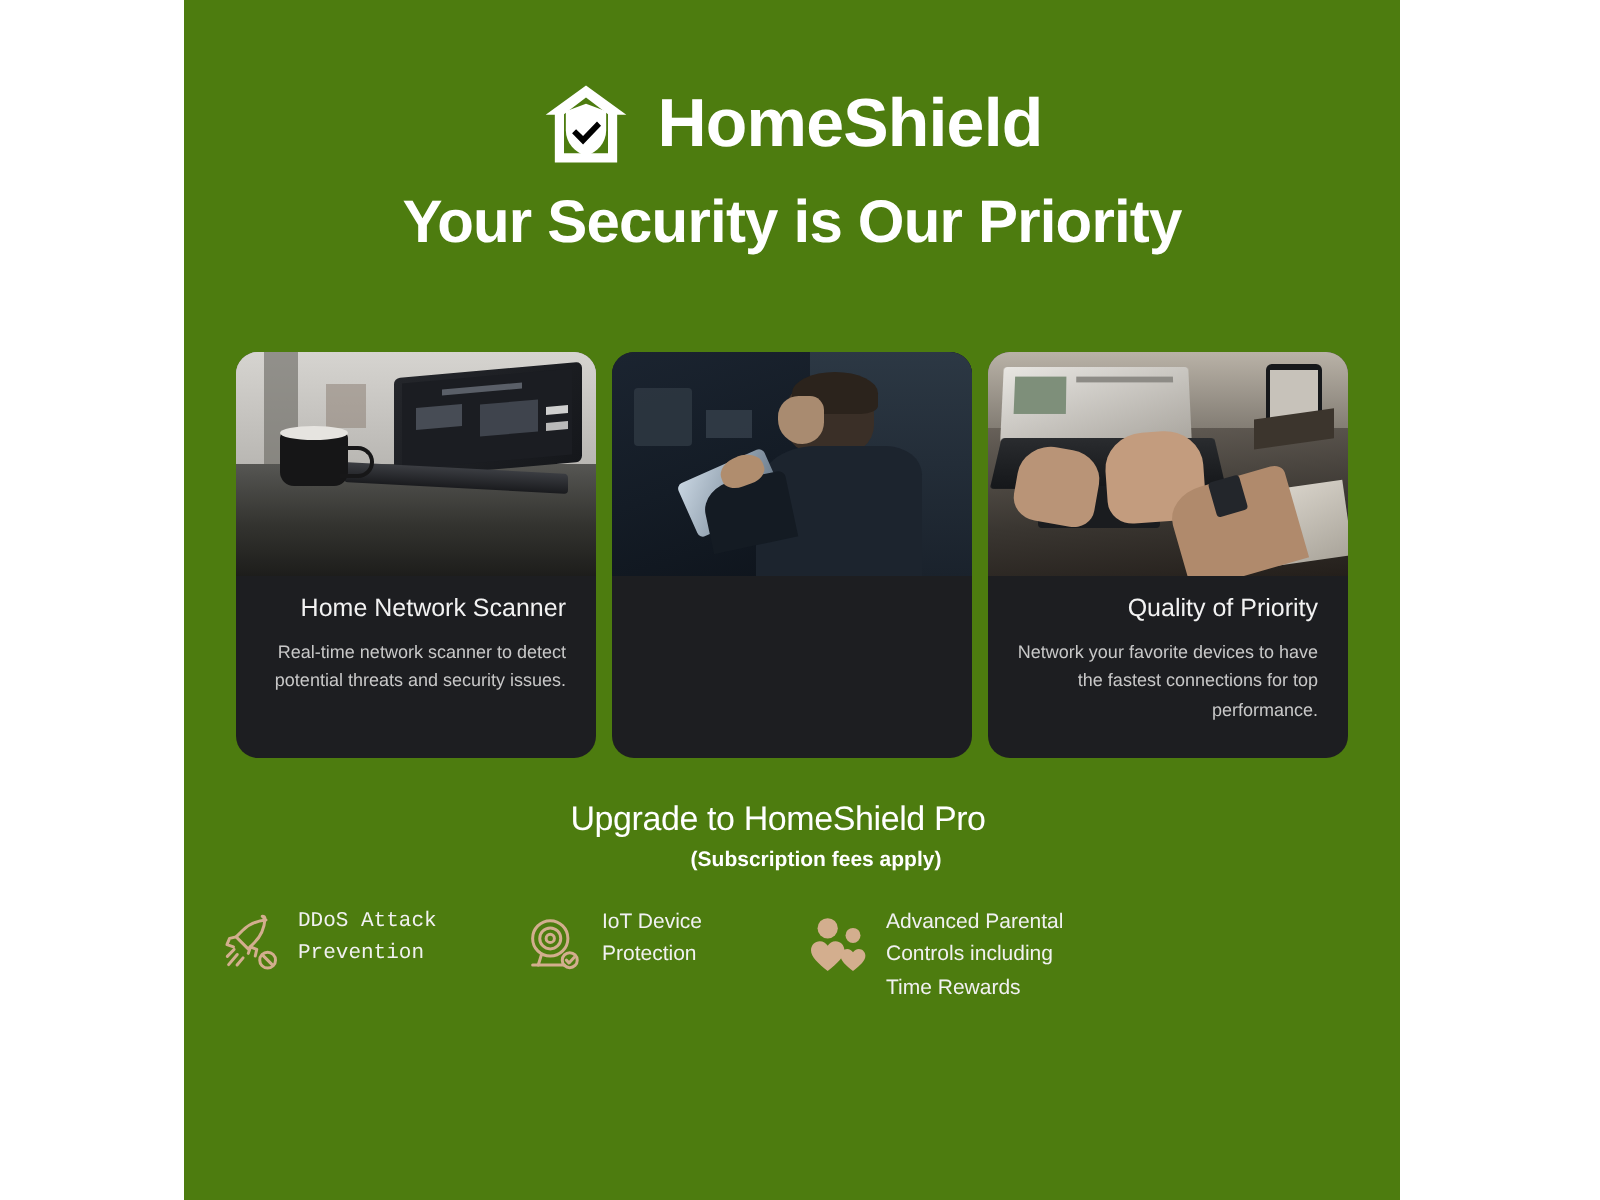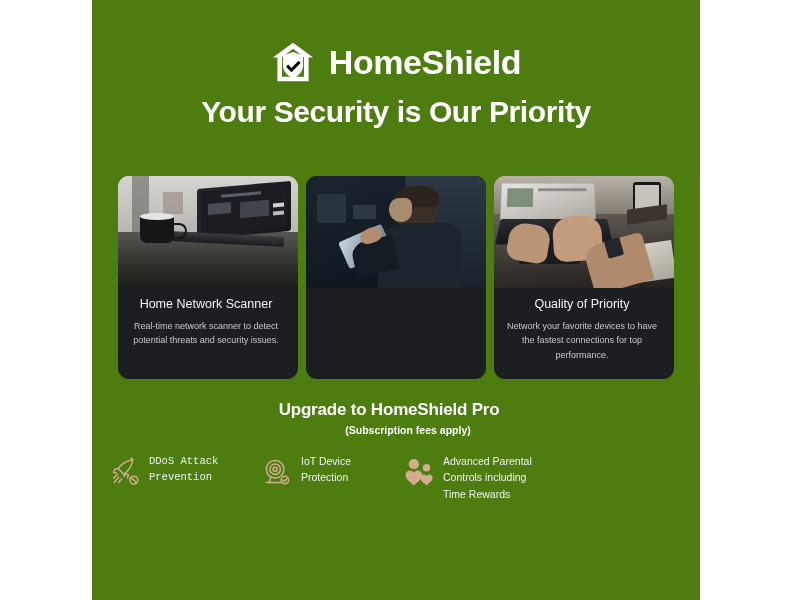--- a/index.html
+++ b/index.html
@@ -57,21 +57,21 @@
     overflow:hidden;
     display:flex;flex-direction:column;
   }
   .card-photo{
     height:112px;width:100%;
     position:relative;
     overflow:hidden;
   }
   .card-body{
     padding:9px 15px 16px 11px;
-    text-align:center;
+    text-align:right;
   }
   .card-title{
     color:#f2f2f2;
     font-size:12.5px;
     line-height:1.25;
     margin:0 0 6px 0;
     font-weight:normal;
   }
   .card-desc{
     color:#c8c8c8;
@@ -127,21 +127,21 @@
   .sceneC .wrist{position:absolute;left:52%;top:56%;width:34%;height:44%;background:#b08a6c;border-radius:30% 10% 0 0;transform:rotate(-16deg);}
   .sceneC .watch{position:absolute;left:62%;top:56%;width:9%;height:16%;background:#23262b;transform:rotate(-16deg);border-radius:2px;}
   .sceneC .paper{position:absolute;right:0;bottom:6%;width:26%;height:34%;background:linear-gradient(160deg,#ddd8cf,#a9a49a);transform:rotate(-8deg);}
 
   
   .pro-head{
     position:absolute;left:0;top:400px;width:594px;
     text-align:center;
     color:#ffffff;
     font-size:17px;
-    font-weight:bold;
+    font-weight:normal;
     letter-spacing:-0.2px;
   }
   .pro-sub{
     position:absolute;left:0;top:424px;width:608px;
     text-align:center;
     color:#ffffff;
     font-size:10.5px;
     font-weight:bold;
     padding-left:12px;
   }

